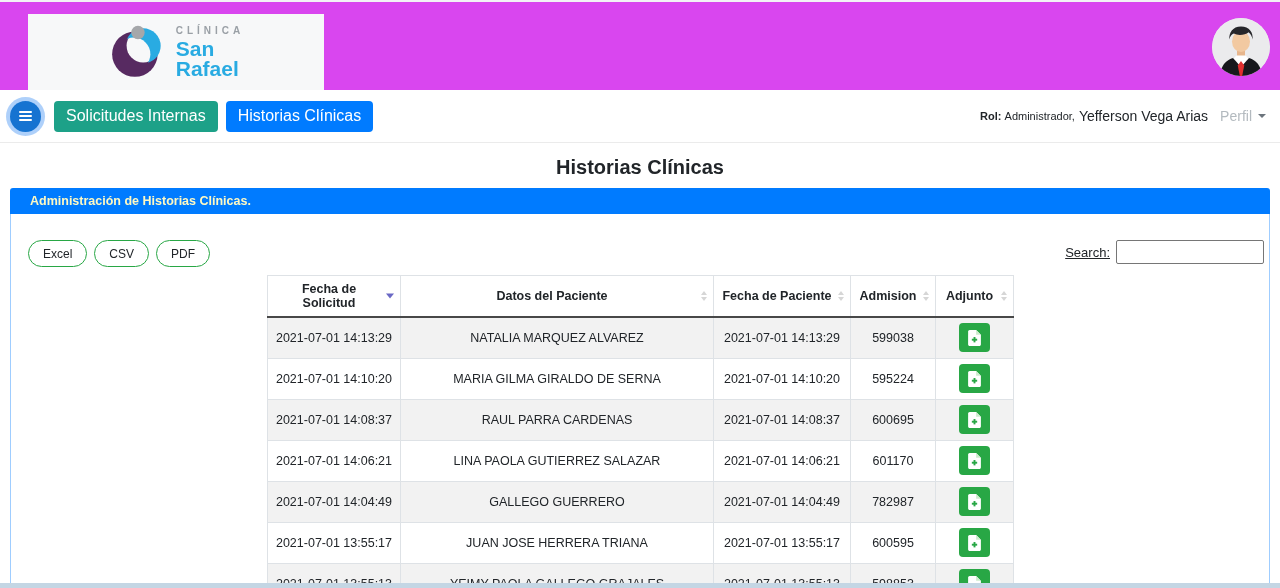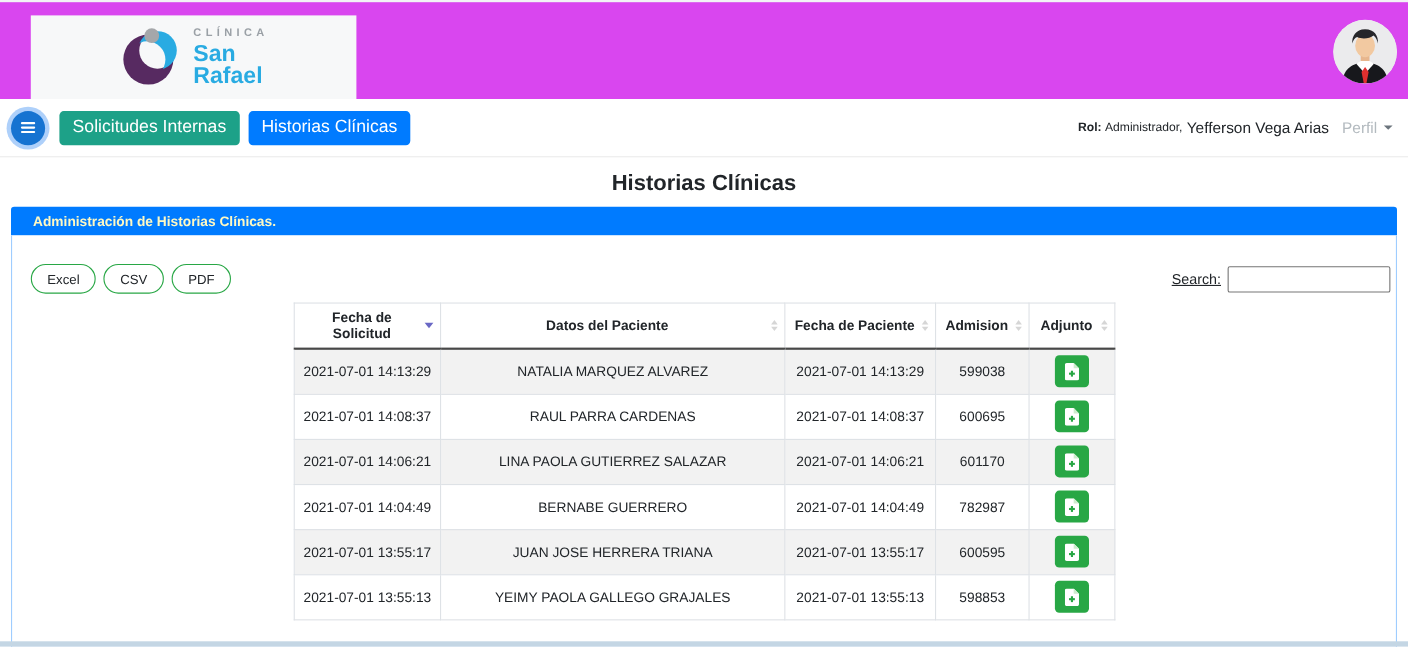--- a/index.html
+++ b/index.html
@@ -43,21 +43,21 @@
                 margin:13px 0 9px; }
 
   
   .panel { margin:0 10px; }
   .panel-header { background:#007bff; color:#fef9c3; font-weight:bold; font-size:12.5px;
                   padding:6px 20px; border-radius:3px 3px 0 0; }
   .panel-body { border:1px solid #9fcdff; border-top:none; background:#fff;
                 height:375px; padding-top:26px; position:relative; }
 
   
-  .toolbar { display:flex; justify-content:space-between; align-items:center;
+  .toolbar { display:flex; justify-content:space-between; align-items:flex-start;
              padding:0 5px 0 17px; }
   .export-group { display:flex; gap:7px; }
   .export-btn { height:27px; padding:0 14px; background:#fff; border:1px solid #28a745;
                 border-radius:14px; font-size:12px; color:#212529; font-family:inherit; cursor:pointer; }
   .search-box { display:flex; align-items:center; gap:6px; font-size:13px; color:#212529;text-decoration:underline; }
   .search-input { width:148px; height:24px; border:1px solid #767676; border-radius:2px;
                   padding:0 5px; font-family:inherit; font-size:13px; }
 
   
   .table-wrap { width:746px; margin:8px auto 0; }
@@ -217,20 +217,36 @@
               <svg width="13" height="16" viewBox="0 0 12 15">
                 <path d="M7.5 0 H1.5 C0.7 0 0 0.7 0 1.5 V13.5 C0 14.3 0.7 15 1.5 15 H10.5 C11.3 15 12 14.3 12 13.5 V4.5 Z" fill="#ffffff"></path>
                 <path d="M7.5 0 V4.5 H12 Z" fill="#cdeccd"></path>
                 <rect x="5.1" y="6.6" width="1.8" height="5" fill="#28a745"></rect>
                 <rect x="3.5" y="8.2" width="5" height="1.8" fill="#28a745"></rect>
               </svg>
             </button>
           </td>
         </tr>
 
+        <tr>
+          <td>2021-07-01 14:10:20</td>
+          <td>MARIA GILMA GIRALDO DE SERNA</td>
+          <td>2021-07-01 14:10:20</td>
+          <td>595224</td>
+          <td>
+            <button class="attach-btn">
+              <svg width="13" height="16" viewBox="0 0 12 15">
+                <path d="M7.5 0 H1.5 C0.7 0 0 0.7 0 1.5 V13.5 C0 14.3 0.7 15 1.5 15 H10.5 C11.3 15 12 14.3 12 13.5 V4.5 Z" fill="#ffffff"></path>
+                <path d="M7.5 0 V4.5 H12 Z" fill="#cdeccd"></path>
+                <rect x="5.1" y="6.6" width="1.8" height="5" fill="#28a745"></rect>
+                <rect x="3.5" y="8.2" width="5" height="1.8" fill="#28a745"></rect>
+              </svg>
+            </button>
+          </td>
+        </tr>
 
         <tr>
           <td>2021-07-01 14:08:37</td>
           <td>RAUL PARRA CARDENAS</td>
           <td>2021-07-01 14:08:37</td>
           <td>600695</td>
           <td>
             <button class="attach-btn">
               <svg width="13" height="16" viewBox="0 0 12 15">
                 <path d="M7.5 0 H1.5 C0.7 0 0 0.7 0 1.5 V13.5 C0 14.3 0.7 15 1.5 15 H10.5 C11.3 15 12 14.3 12 13.5 V4.5 Z" fill="#ffffff"></path>
@@ -254,21 +270,21 @@
                 <path d="M7.5 0 V4.5 H12 Z" fill="#cdeccd"></path>
                 <rect x="5.1" y="6.6" width="1.8" height="5" fill="#28a745"></rect>
                 <rect x="3.5" y="8.2" width="5" height="1.8" fill="#28a745"></rect>
               </svg>
             </button>
           </td>
         </tr>
 
         <tr>
           <td>2021-07-01 14:04:49</td>
-          <td>BERNABE GUERRERO</td>
+          <td>GALLEGO GUERRERO</td>
           <td>2021-07-01 14:04:49</td>
           <td>782987</td>
           <td>
             <button class="attach-btn">
               <svg width="13" height="16" viewBox="0 0 12 15">
                 <path d="M7.5 0 H1.5 C0.7 0 0 0.7 0 1.5 V13.5 C0 14.3 0.7 15 1.5 15 H10.5 C11.3 15 12 14.3 12 13.5 V4.5 Z" fill="#ffffff"></path>
                 <path d="M7.5 0 V4.5 H12 Z" fill="#cdeccd"></path>
                 <rect x="5.1" y="6.6" width="1.8" height="5" fill="#28a745"></rect>
                 <rect x="3.5" y="8.2" width="5" height="1.8" fill="#28a745"></rect>
               </svg>

